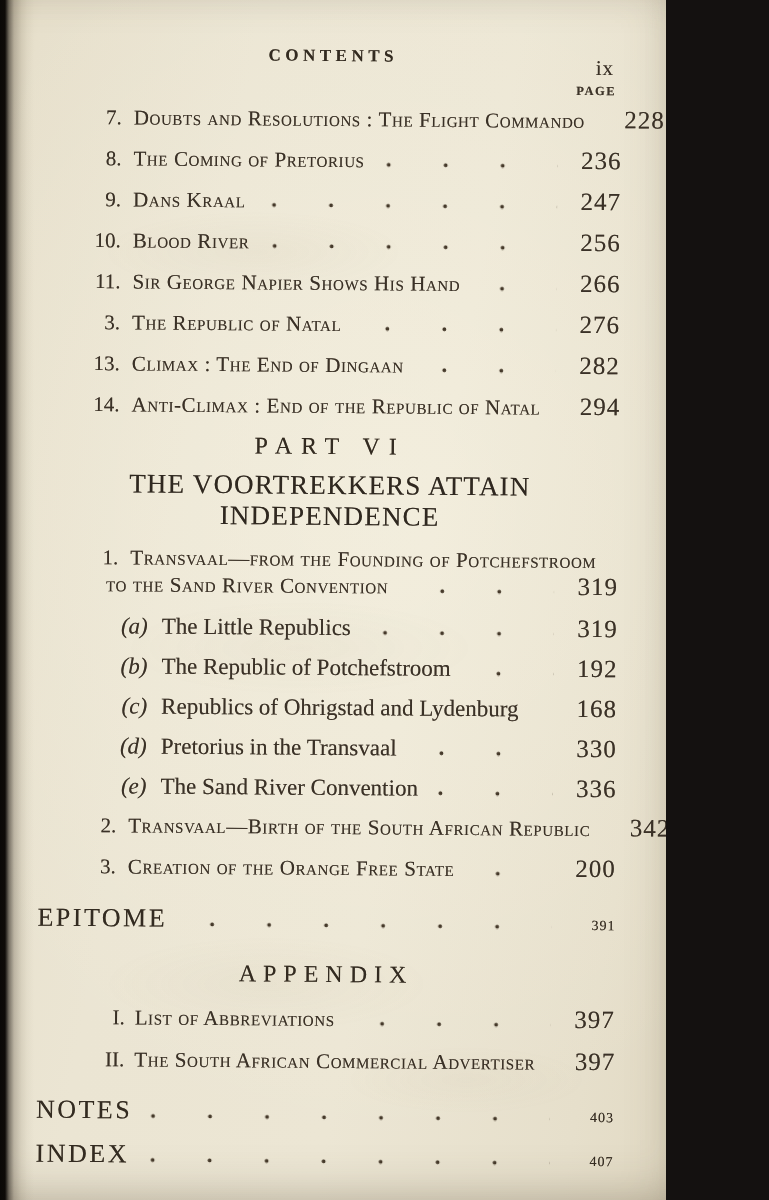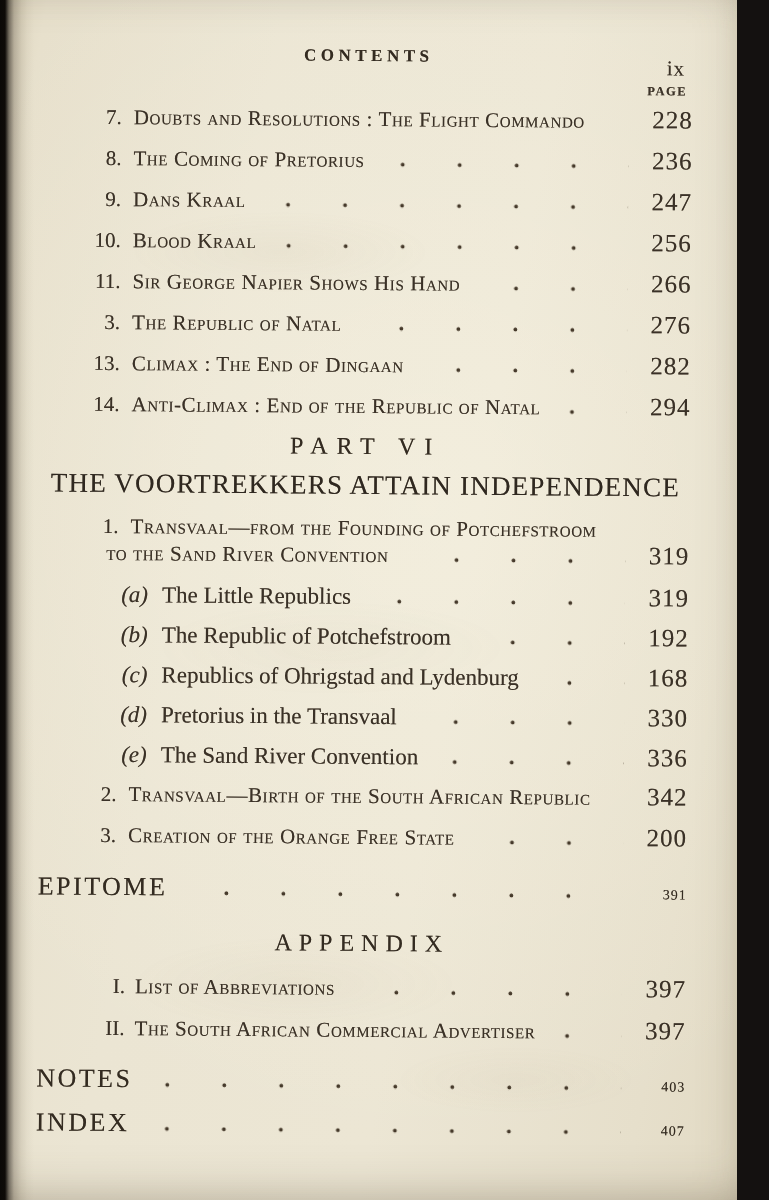--- a/index.html
+++ b/index.html
@@ -2,21 +2,21 @@
 <html><head>
 <meta charset="utf-8">
 <style>
   html,body { margin:0; padding:0; }
   body {
     width:769px; height:1200px; overflow:hidden;
     background:#141110;
     font-family:"Liberation Serif","DejaVu Serif",serif;
   }
   .page {
-    position:relative; width:737px; height:1200px; overflow:hidden;
+    position:relative; width:666px; height:1200px; overflow:hidden;
     background:
       radial-gradient(130% 90% at 58% 42%, rgba(255,252,238,.35) 0%, rgba(255,252,238,0) 60%),
       linear-gradient(100deg, #ddd5bf 0%, #e7e0cc 5%, #ebe5d3 30%, #ece6d4 60%, #e6dfcb 88%, #e2dac4 100%);
     color:#3a3127;
   }
   .page::after { 
     content:""; position:absolute; inset:0; pointer-events:none;
     box-shadow:
       inset 0 -34px 50px -34px rgba(95,82,60,.38),
       inset -22px 0 55px -38px rgba(95,82,60,.33),
@@ -116,21 +116,21 @@
         <span class="pagenum">236</span>
       </div>
       <div class="row chap">
         <span class="num">9.</span>
         <span class="label">Dans Kraal</span>
         <span class="leader"></span>
         <span class="pagenum">247</span>
       </div>
       <div class="row chap">
         <span class="num">10.</span>
-        <span class="label">Blood Kraal</span>
+        <span class="label">Blood River</span>
         <span class="leader"></span>
         <span class="pagenum">256</span>
       </div>
       <div class="row chap">
         <span class="num">11.</span>
         <span class="label">Sir George Napier Shows His Hand</span>
         <span class="leader"></span>
         <span class="pagenum">266</span>
       </div>
       <div class="row chap">

